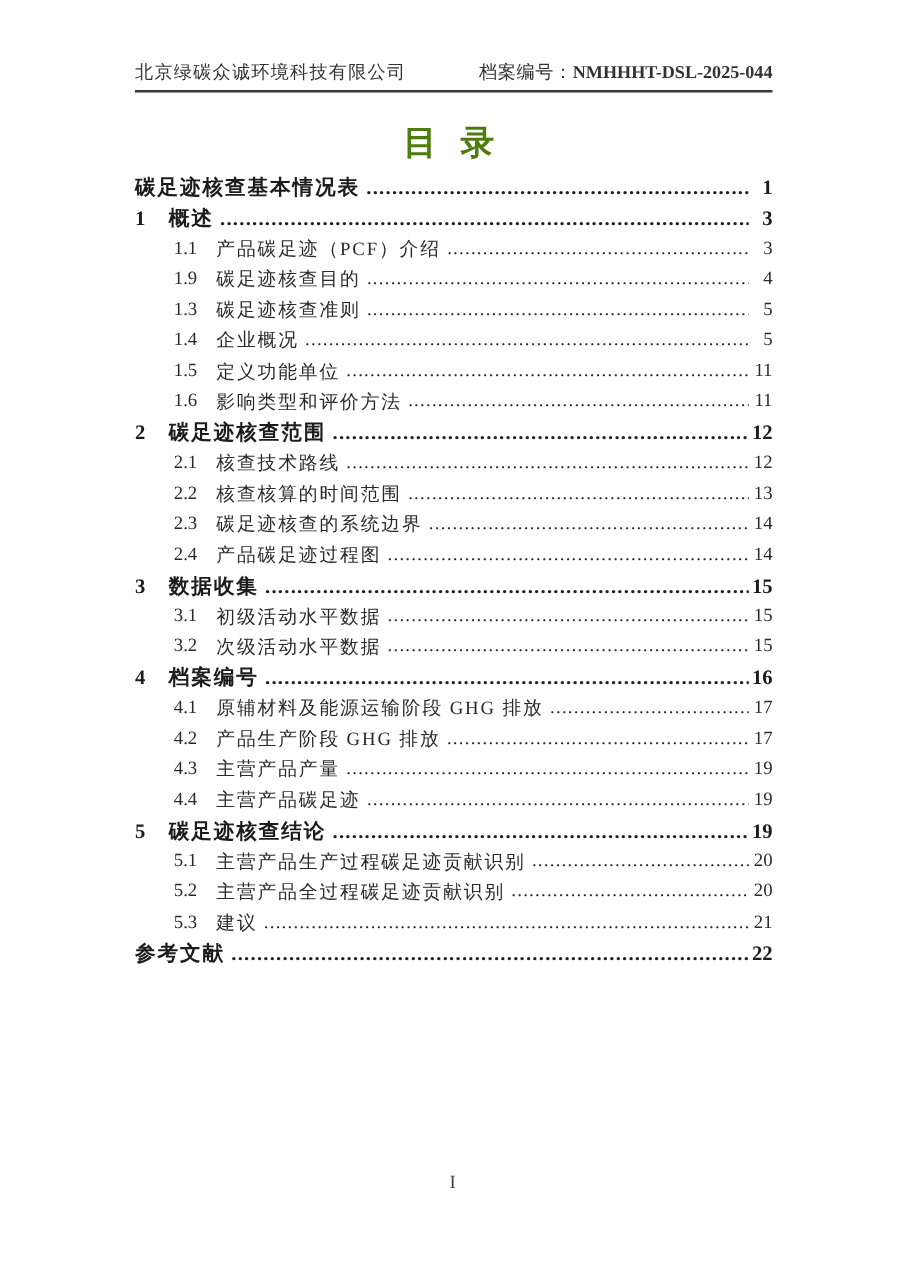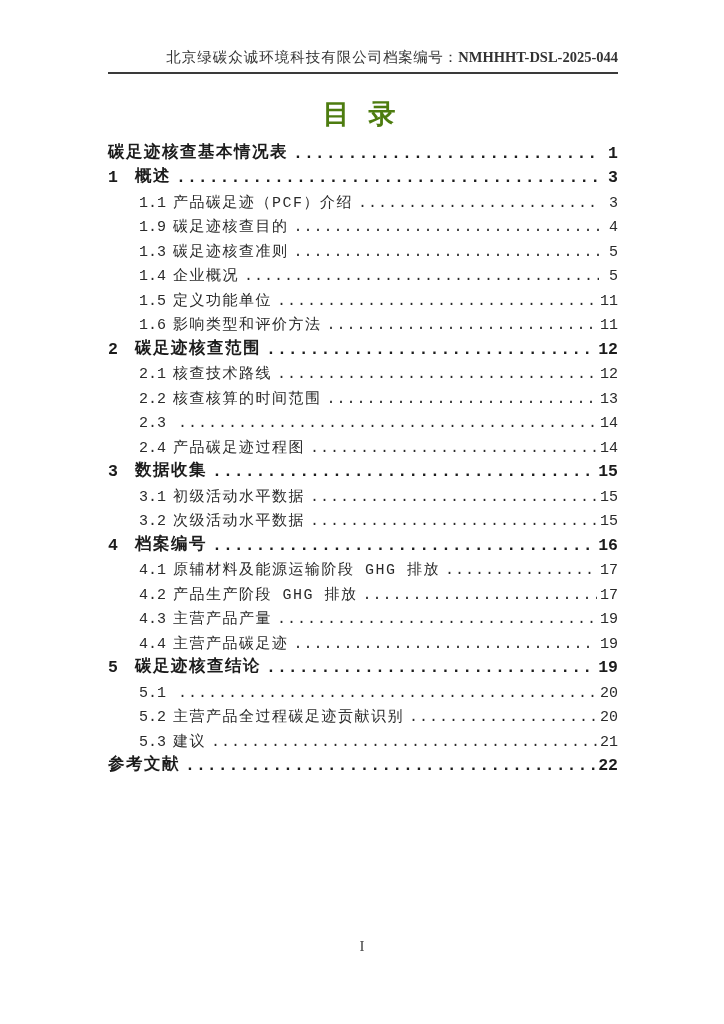--- a/index.html
+++ b/index.html
@@ -14,21 +14,21 @@
   .page {
     width: 724px; height: 1024px;
     position: relative;
     background: #ffffff;
   }
   
   .header {
     position: absolute;
     left: 108px; right: 106px; top: 48px;
     display: flex;
-    justify-content: flex-end;
+    justify-content: space-between;
     align-items: flex-end;
     border-bottom: 2px solid #3a3a3a;
     padding-bottom: 5px;
     font-size: 14.5px;
     letter-spacing: 1px;
     color: #333333;
   }
   .header .file-no { letter-spacing: 0.5px; }
   .header .file-no b { font-weight: bold; letter-spacing: 0; }
   
@@ -42,26 +42,25 @@
     letter-spacing: 6px;
   }
   
   .toc {
     position: absolute;
     top: 138px;
     left: 108px; right: 106px;
   }
   .toc-row {
     display: flex;
-    align-items: flex-end;
+    align-items: center;
     height: 24.5px;
     font-size: 15px;
     color: #2a2a2a;
     cursor: default;
-    font-family: Liberation Mono, monospace;
   }
   .toc-row.lv0, .toc-row.lv1 {
     font-weight: bold;
     font-size: 16.5px;
     color: #1c1c1c;
   }
   .toc-row .toc-num {
     flex: 0 0 auto;
     letter-spacing: 0;
   }
@@ -174,20 +173,21 @@
       <span class="toc-page">12</span>
     </div>
       <div class="toc-row lv2">
       <span class="toc-num">2.2</span>
       <span class="toc-label">核查核算的时间范围</span>
       <span class="toc-leader"></span>
       <span class="toc-page">13</span>
     </div>
       <div class="toc-row lv2">
       <span class="toc-num">2.3</span>
+      <span class="toc-label">碳足迹核查的系统边界</span>
       <span class="toc-leader"></span>
       <span class="toc-page">14</span>
     </div>
       <div class="toc-row lv2">
       <span class="toc-num">2.4</span>
       <span class="toc-label">产品碳足迹过程图</span>
       <span class="toc-leader"></span>
       <span class="toc-page">14</span>
     </div>
       <div class="toc-row lv1">
@@ -239,20 +239,21 @@
       <span class="toc-page">19</span>
     </div>
       <div class="toc-row lv1">
       <span class="toc-num">5</span>
       <span class="toc-label">碳足迹核查结论</span>
       <span class="toc-leader"></span>
       <span class="toc-page">19</span>
     </div>
       <div class="toc-row lv2">
       <span class="toc-num">5.1</span>
+      <span class="toc-label">主营产品生产过程碳足迹贡献识别</span>
       <span class="toc-leader"></span>
       <span class="toc-page">20</span>
     </div>
       <div class="toc-row lv2">
       <span class="toc-num">5.2</span>
       <span class="toc-label">主营产品全过程碳足迹贡献识别</span>
       <span class="toc-leader"></span>
       <span class="toc-page">20</span>
     </div>
       <div class="toc-row lv2">

